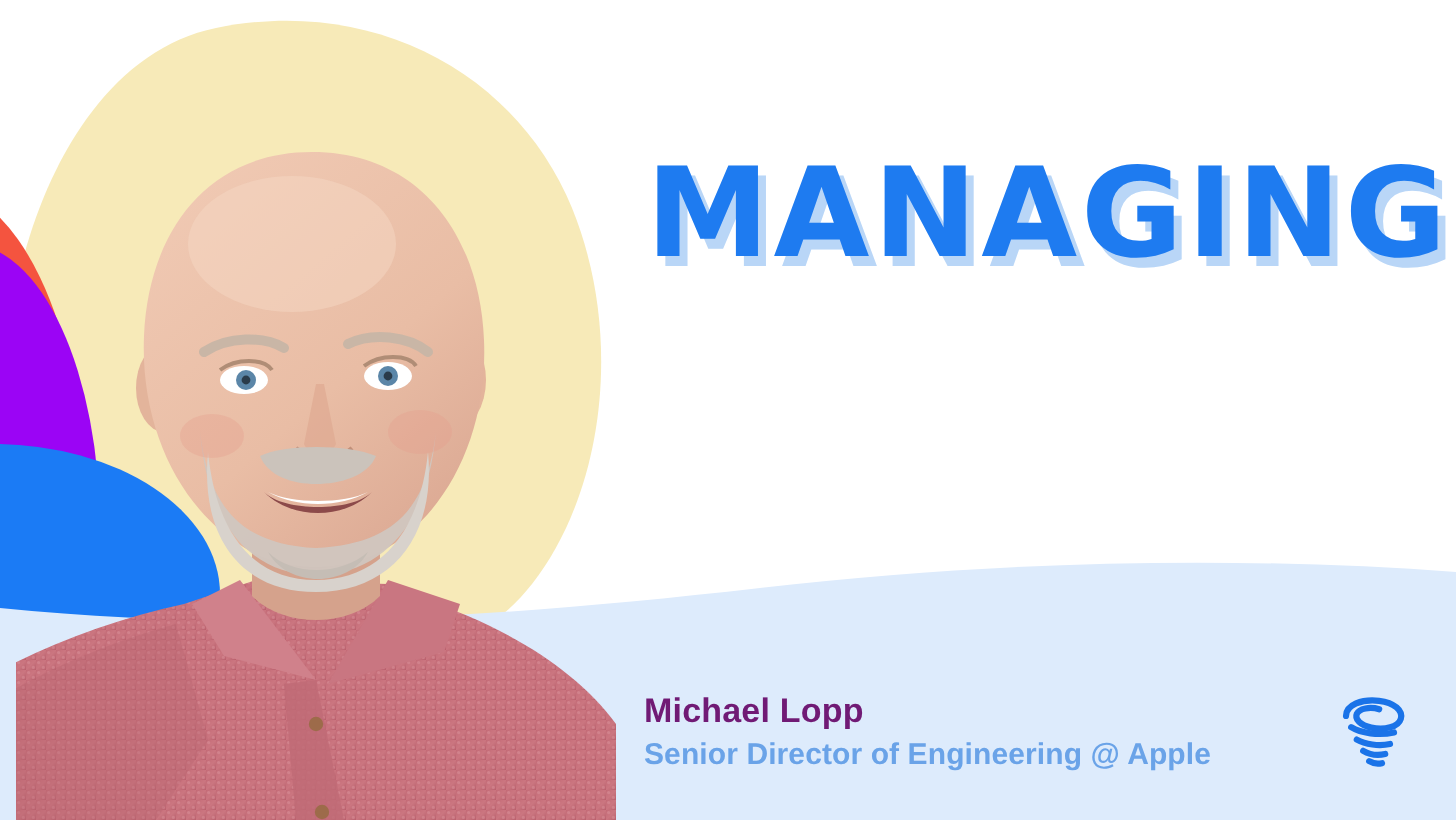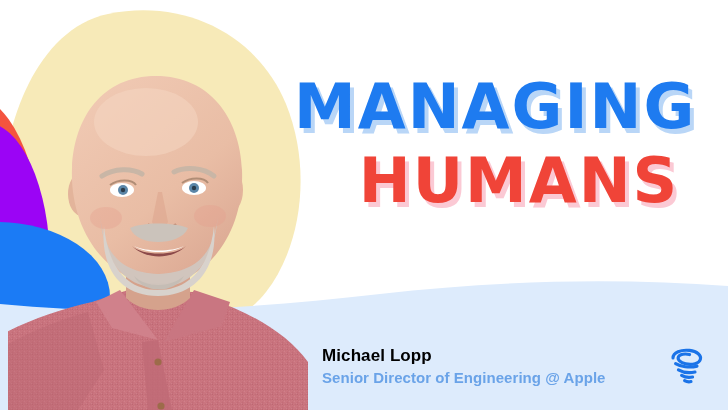--- a/index.html
+++ b/index.html
@@ -70,24 +70,23 @@
     position: absolute;
     left: 8px;
     top: 40px;
     width: 300px;
     height: 370px;
   }
 
   
   .title-block {
     position: absolute;
-    left: 288px;
+    left: 317px;
     top: 78px;
     width: 400px;
-    text-align: center;
   }
   .title-line {
     display: block;
     font-family: "DejaVu Sans", sans-serif;
     font-weight: bold;
     letter-spacing: 2px;
     line-height: 0.94;
     white-space: nowrap;
   }
   .title-managing {
@@ -106,21 +105,21 @@
 
   
   .speaker {
     position: absolute;
     left: 322px;
     top: 345px;
   }
   .speaker-name {
     font-size: 17px;
     font-weight: bold;
-    color: #000000;
+    color: #701a75;
     letter-spacing: 0.1px;
     line-height: 1.25;
   }
   .speaker-role {
     font-size: 15px;
     font-weight: bold;
     color: #6aa3e8;
     letter-spacing: 0.05px;
     line-height: 1.3;
     margin-top: 2px;
@@ -224,21 +223,20 @@
 
       <ellipse cx="98" cy="178" rx="16" ry="11" fill="#e59f8d" opacity="0.35"></ellipse>
       <ellipse cx="202" cy="176" rx="16" ry="11" fill="#e59f8d" opacity="0.35"></ellipse>
 
       <path d="M126 236 C138 248 162 248 176 236 C166 254 136 254 126 236 Z" fill="#c5bdb5"></path>
     </g>
   </svg>
 
   <div class="title-block">
     <span class="title-line title-managing">MANAGING</span>
-    <span class="title-line title-humans">HUMANS</span>
   </div>
 
   <div class="speaker">
     <div class="speaker-name">Michael Lopp</div>
     <div class="speaker-role">Senior Director of Engineering @ Apple</div>
   </div>
 
   <svg class="logo" viewBox="0 0 44 44">
     <g fill="none" stroke="#1a73e8" stroke-width="3.1" stroke-linecap="round" stroke-linejoin="round">
       <path d="M9 13 C9 7.4 17 4.4 25.5 5.4 C33.2 6.3 37.6 10.4 36.4 14.4 C35.2 18.4 28.4 20.3 21.6 18.8 C16.1 17.6 13.2 14.6 14.4 11.9 C15.6 9.2 21 8.2 25.6 9.6"></path>

